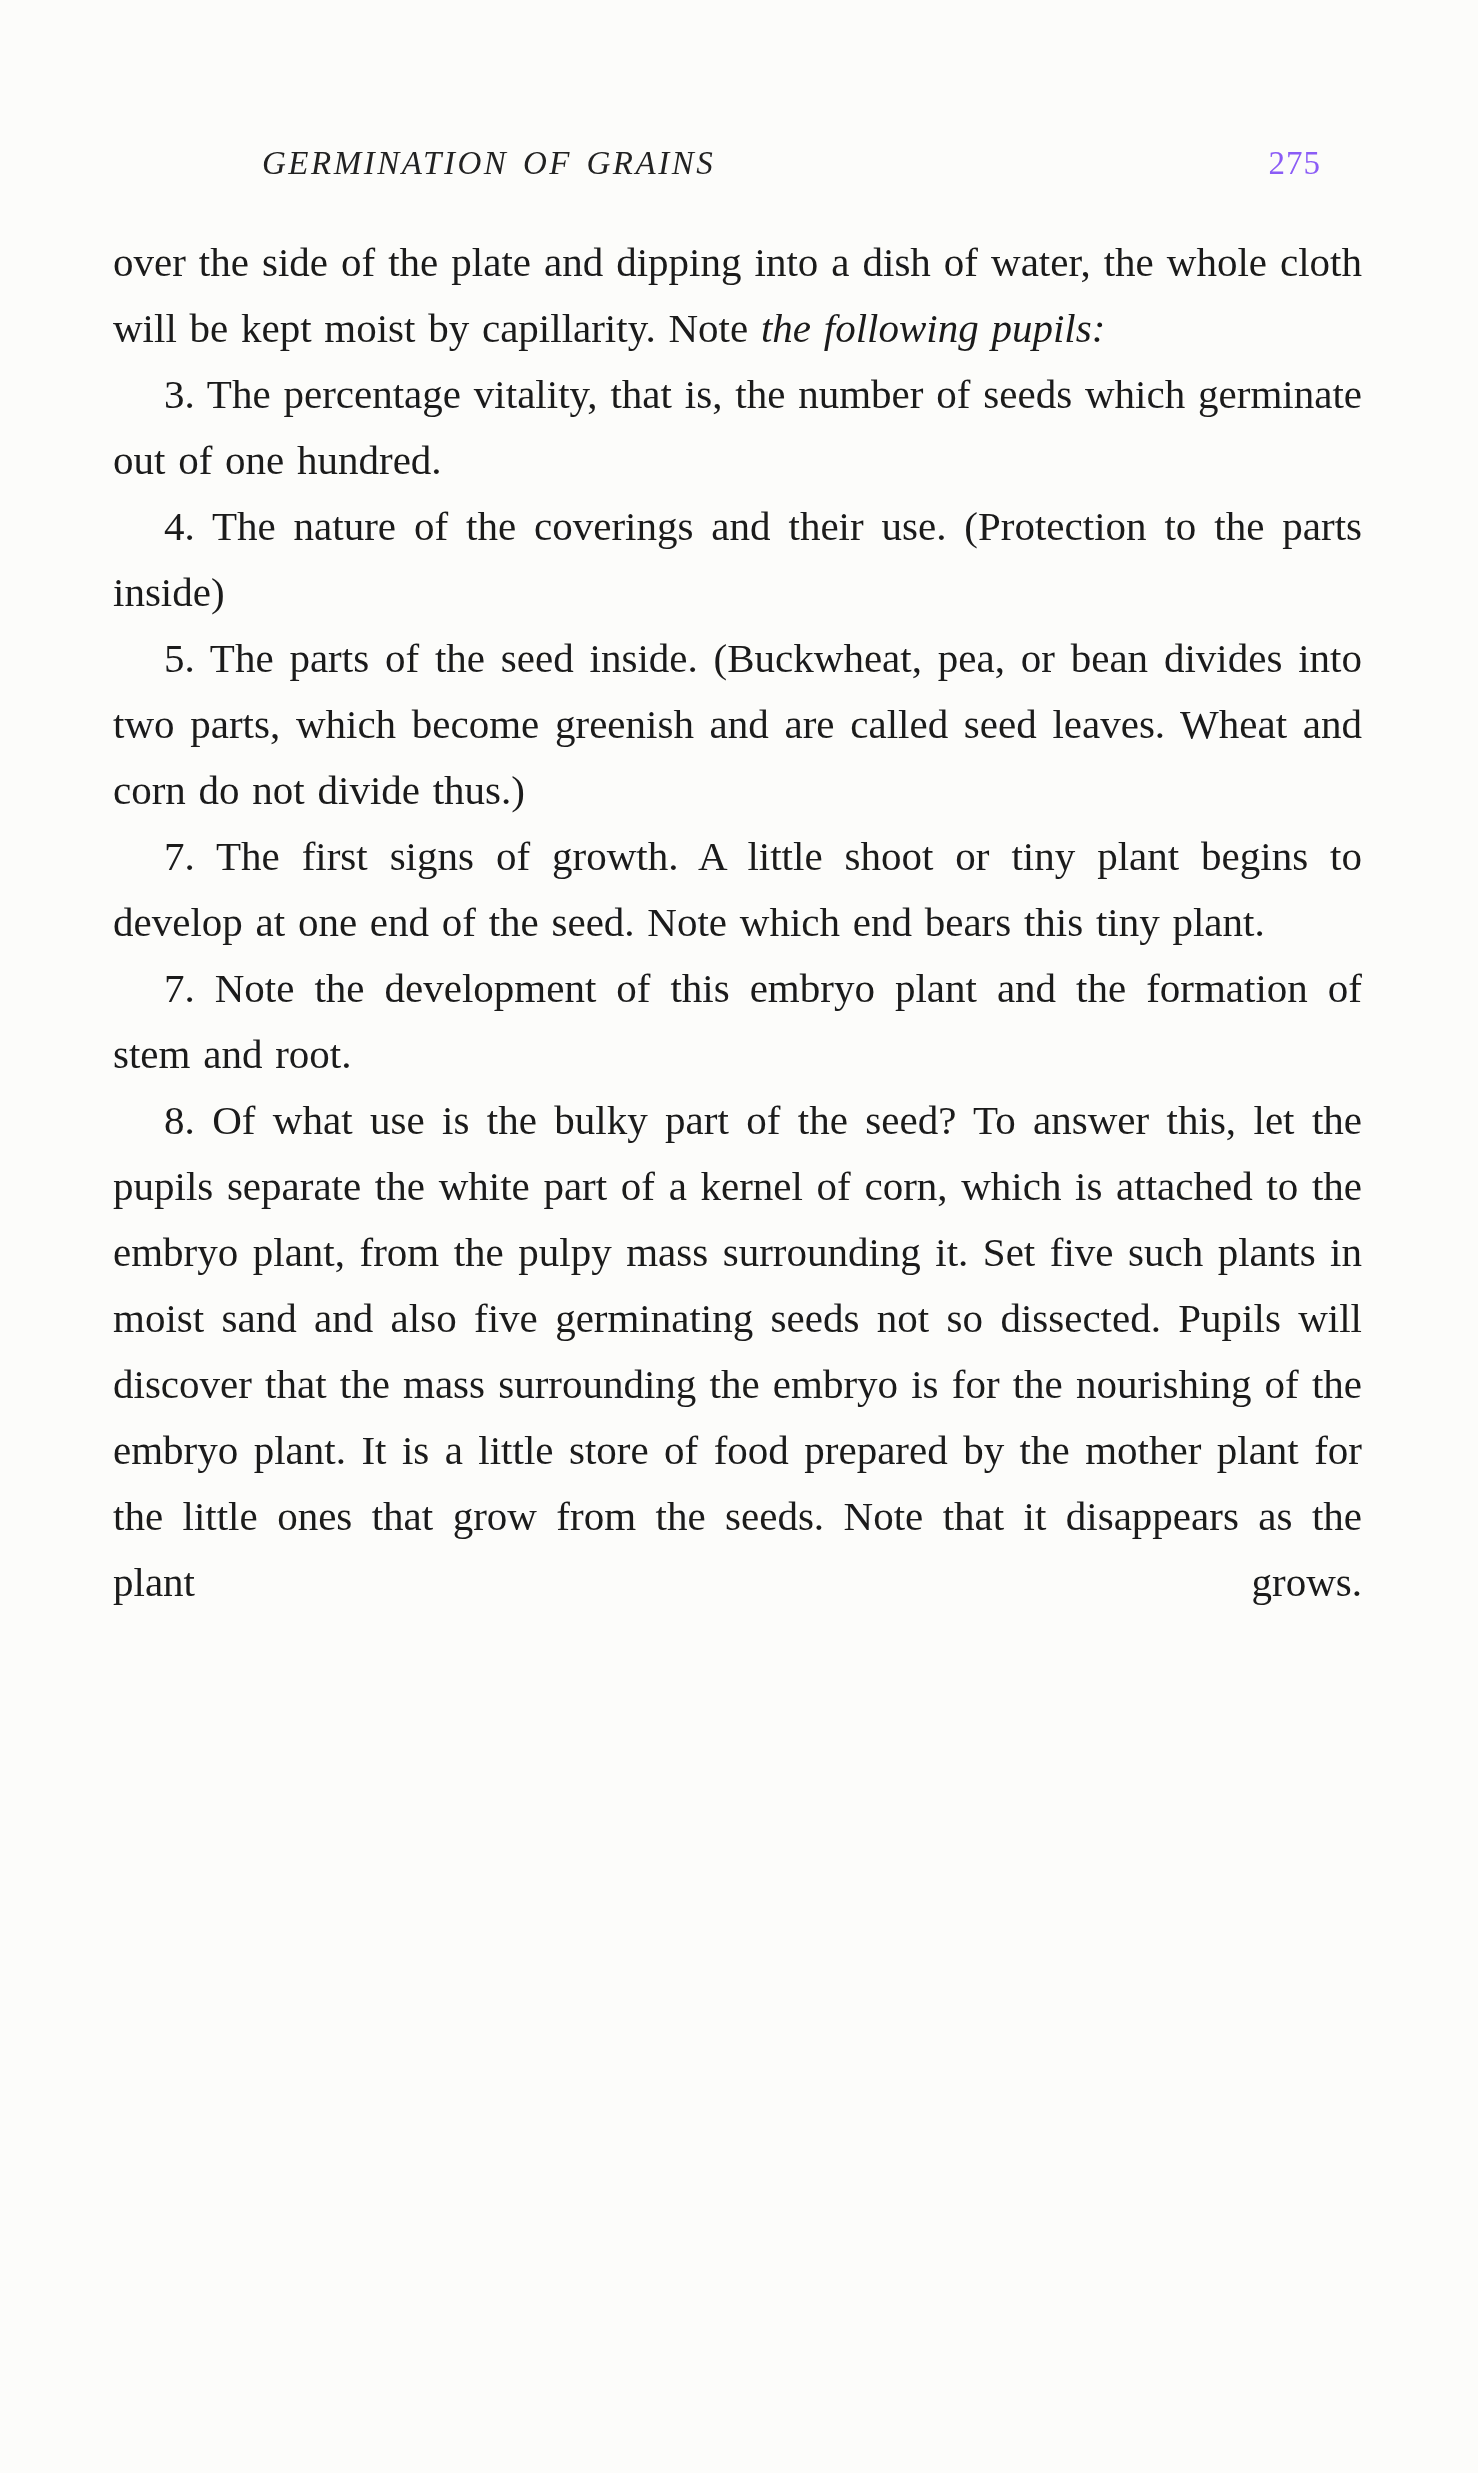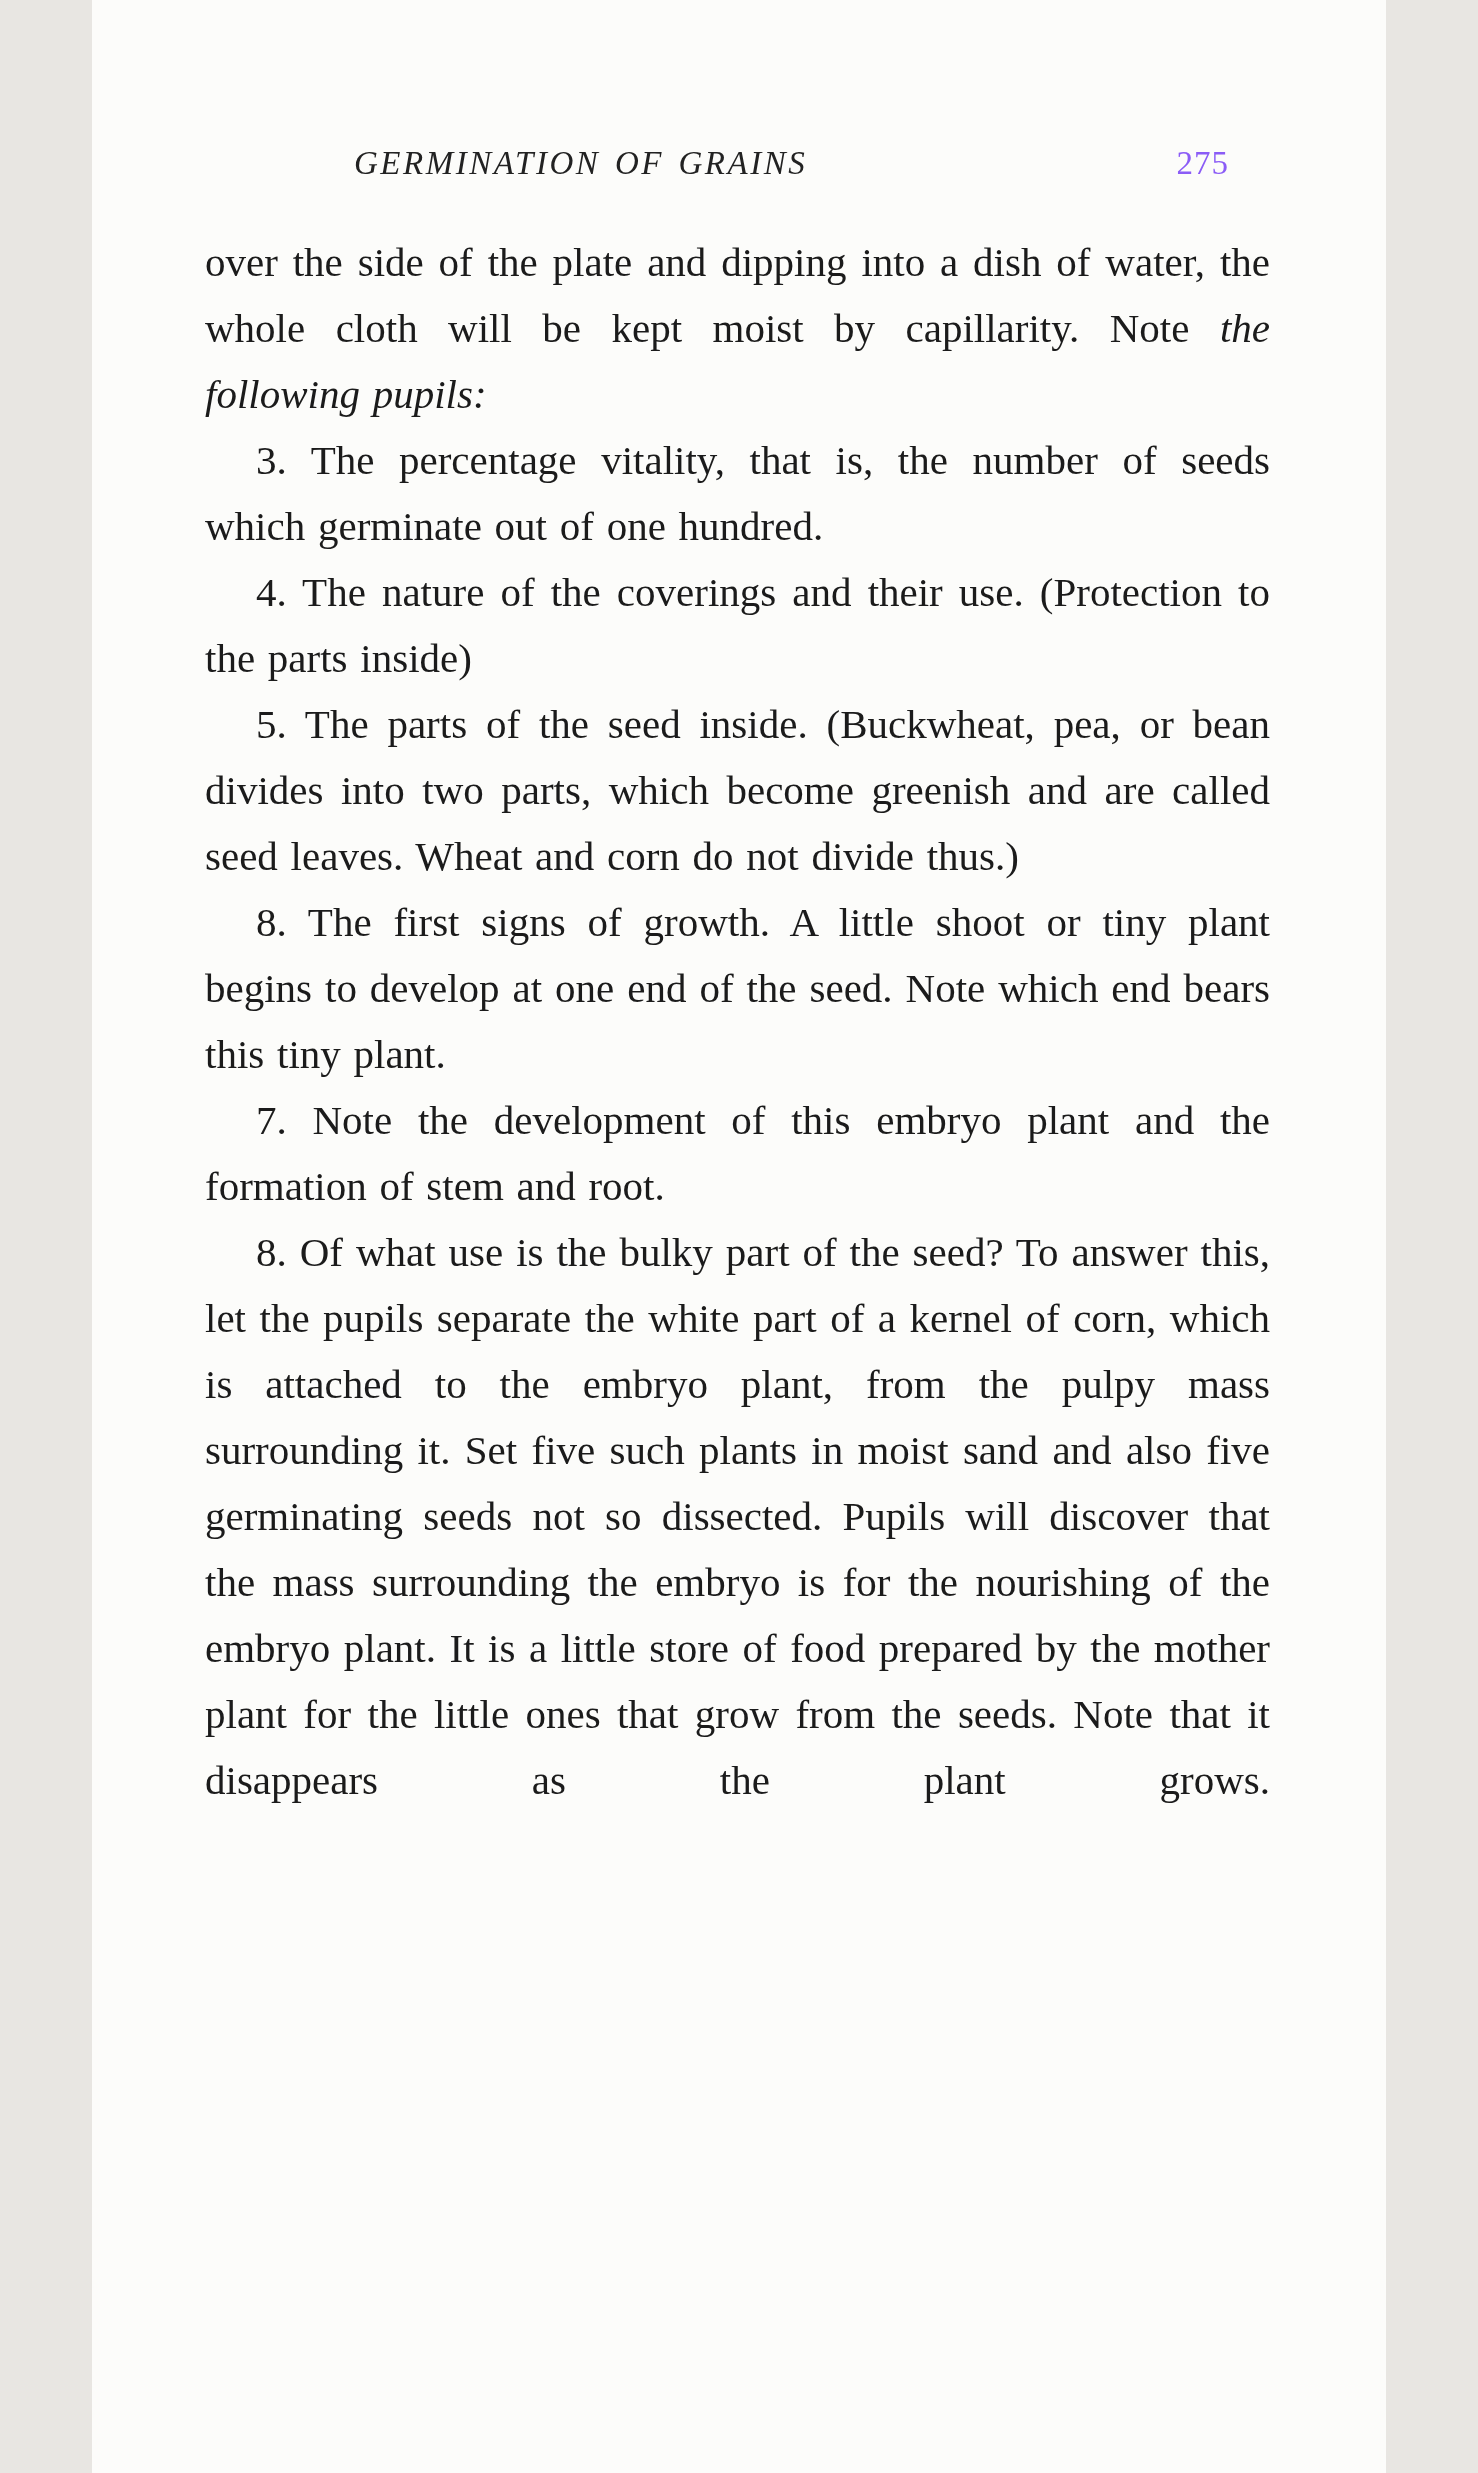--- a/index.html
+++ b/index.html
@@ -2,21 +2,21 @@
 <html><head>
 <meta charset="utf-8">
 <style>
   html, body {
     margin: 0;
     padding: 0;
     background: #e8e6e2;
   }
   .page {
     position: relative;
-    width: 1294px;
+    width: 1478px;
     height: 2474px;
     margin: 0 auto;
     background: #fcfcfa;
     box-sizing: border-box;
     padding: 145px 116px 78px 113px;
     font-family: "Liberation Serif", "DejaVu Serif", serif;
     color: #1b1b1b;
     overflow: hidden;
   }
   .header {
@@ -65,18 +65,18 @@
 <div class="page">
   <div class="header">
     <span class="running-title">GERMINATION OF GRAINS</span>
     <span class="page-number">275</span>
   </div>
   <div class="page-body">
       <p class=""><span>over the side of the plate and dipping into a dish of water, the whole cloth will be kept moist by capillarity. Note </span><span class="italic">the following pupils:</span></p>
       <p class="indent"><span>3. The percentage vitality, that is, the number of seeds which germinate out of one hundred.</span></p>
       <p class="indent"><span>4. The nature of the coverings and their use. (Protection to the parts inside)</span></p>
       <p class="indent"><span>5. The parts of the seed inside. (Buckwheat, pea, or bean divides into two parts, which become greenish and are called seed leaves. Wheat and corn do not divide thus.)</span></p>
-      <p class="indent"><span>8. The first signs of growth. A little shoot or tiny plant begins to develop at one end of the seed. Note which end bears this tiny plant.</span></p>
+      <p class="indent"><span>7. The first signs of growth. A little shoot or tiny plant begins to develop at one end of the seed. Note which end bears this tiny plant.</span></p>
       <p class="indent"><span>7. Note the development of this embryo plant and the formation of stem and root.</span></p>
       <p class="indent"><span>8. Of what use is the bulky part of the seed? To answer this, let the pupils separate the white part of a kernel of corn, which is attached to the embryo plant, from the pulpy mass surrounding it. Set five such plants in moist sand and also five germinating seeds not so dissected. Pupils will discover that the mass surrounding the embryo is for the nourishing of the embryo plant. It is a little store of food prepared by the mother plant for the little ones that grow from the seeds. Note that it disappears as the plant grows.</span></p>
     </div>
 </div>
 
 
 </body></html>

